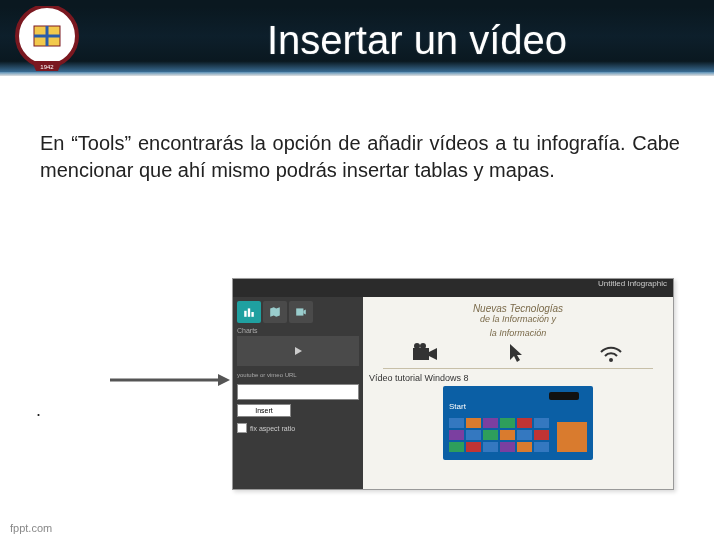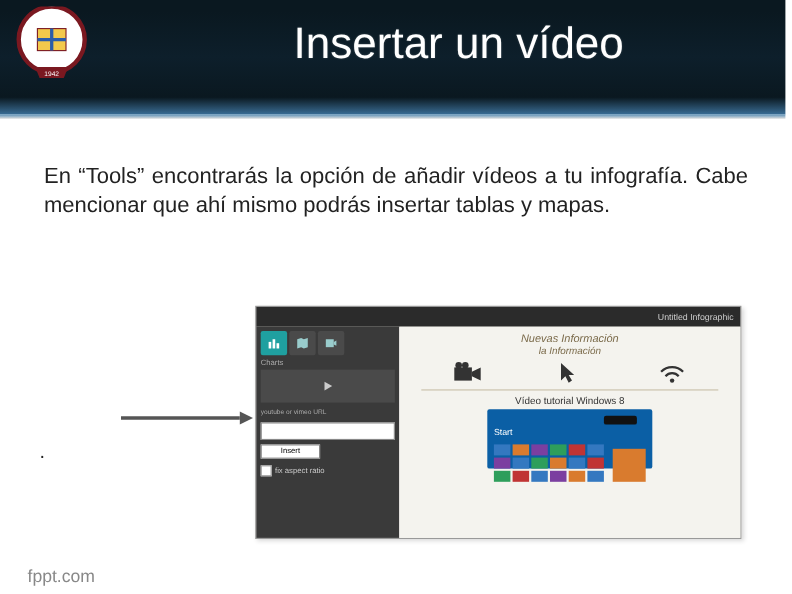--- a/index.html
+++ b/index.html
@@ -1,58 +1,58 @@
 <!DOCTYPE html>
 <html><head>
 <meta charset="utf-8">
 <style>
 html,body{margin:0;padding:0;width:720px;height:540px;font-family:Arial,Helvetica,sans-serif;background:#fff;overflow:hidden}
 .slide{position:relative;width:720px;height:540px}
-.header-bar{position:absolute;top:0;left:0;right:6px;height:104px;background:linear-gradient(to bottom,#0a1820 0%,#0a1820 10%,#0d1f2b 50%,#0a1820 85%,#3a6d95 100%)}
+.header-bar{position:absolute;top:0;left:0;right:6px;height:72px;background:linear-gradient(to bottom,#0a1820 0%,#0a1820 10%,#0d1f2b 50%,#0a1820 85%,#3a6d95 100%)}
 .header-bar::after{content:"";position:absolute;bottom:-4px;left:0;right:0;height:4px;background:linear-gradient(to bottom,#5a8fb5,#e0e0e0)}
 .logo{position:absolute;top:6px;left:14px;width:66px;height:72px}
 .logo svg{width:100%;height:100%}
 .title{position:absolute;top:18px;left:160px;right:40px;color:#111;font-size:40px;font-weight:400;text-align:center}
 .title-span{background:transparent}
 
 .title{color:#111}
 .header-bar .title{color:#fff}
 
 .title{color:#1a1a1a;text-shadow:0 0 2px rgba(255,255,255,0.2)}
 .body-text{position:absolute;top:130px;left:40px;right:40px;font-size:20px;color:#222;text-align:justify;line-height:1.35}
-.body-text p{margin:17px 0 4px 0}
+.body-text p{margin:0 0 4px 0}
 .screenshot{position:absolute;top:278px;left:232px;width:440px;height:210px;background:#f4f3ee;border:1px solid #999;box-shadow:2px 2px 4px rgba(0,0,0,0.15)}
-.shot-top{height:18px;background:#2b2b2b;display:flex;align-items:center;padding:0 6px;gap:6px}
+.shot-top{height:18px;background:#2b2b2b;display:flex;padding:0 6px;gap:6px}
 .shot-top .tl{color:#ccc;font-size:8px}
 .shot-body{display:flex;height:192px}
 .shot-left{width:130px;background:#3a3a3a;display:flex;flex-direction:column}
 .tool-row{display:flex;gap:2px;padding:4px}
 .tool-btn{width:24px;height:22px;background:#4a4a4a;border-radius:2px;display:flex;align-items:center;justify-content:center;color:#7fc9c9;font-size:10px}
 .tool-btn.active{background:#1fa0a0}
 .play-box{margin:2px 4px;height:30px;background:#4a4a4a;display:flex;align-items:center;justify-content:center}
 .play-box svg{width:14px;height:14px}
 .url-box{margin:6px 4px 2px;background:#fff;height:14px;border:1px solid #888}
 .btn-sm{margin:2px 4px;background:#fff;border:1px solid #888;font-size:7px;padding:2px 4px;width:44px;text-align:center}
 .check-row{margin:4px 4px;color:#ccc;font-size:7px;display:flex;align-items:center;gap:3px}
 .check-row .cb{width:8px;height:8px;border:1px solid #999;background:#fff}
 .shot-right{flex:1;background:#f4f3ee;position:relative;padding:6px}
 .info-title{text-align:center;font-size:10px;color:#7a6a4a;font-style:italic}
 .info-title2{text-align:center;font-size:9px;color:#7a6a4a;font-style:italic;margin-bottom:4px}
 .icon-row{display:flex;justify-content:space-around;align-items:center;margin:4px 10px}
 .icon-row .ic{width:28px;height:22px;color:#333}
 .divider{height:1px;background:#c7bfa8;margin:4px 14px}
-.vt-label{text-align:center;font-size:9px;color:#333;margin:3px 0}
-.win-block{margin:2px auto 0;width:150px;height:54px;background:#0b5fa5;position:relative;border-radius:2px}
+.vt-label{font-size:9px;color:#333;margin:3px 0}
+.win-block{margin:2px auto 0;width:150px;height:74px;background:#0b5fa5;position:relative;border-radius:2px}
 .start-tiles{position:absolute;top:32px;left:6px;right:44px;display:grid;grid-template-columns:repeat(6,1fr);grid-auto-rows:10px;gap:2px}
 .tile{background:#2e8b57}
 .t1{background:#3478c0}.t2{background:#d97b2e}.t3{background:#7b3fa0}.t4{background:#2e9e5b}.t5{background:#c03434}.t6{background:#3478c0}
 .start-txt{position:absolute;top:16px;left:6px;color:#fff;font-size:8px}
 .side-tile{position:absolute;top:36px;right:6px;width:30px;height:30px;background:#d97b2e}
 .kinect{position:absolute;top:6px;right:14px;width:30px;height:8px;background:#111;border-radius:2px}
-.footer{position:absolute;bottom:6px;left:25px;font-size:16px;color:#888}
+.footer{position:absolute;bottom:6px;left:10px;font-size:11px;color:#888}
 .arrow{position:absolute;top:370px;left:110px;width:120px;height:20px}
 .dot{position:absolute;top:400px;left:36px;font-size:18px;color:#222}
 </style>
 </head>
 <body>
 
 <div class="slide">
 
   <div class="header-bar">
     <div class="logo">
@@ -115,21 +115,22 @@
         </div>
         <div style="color:#aaa;font-size:6px;padding:0 4px;margin-top:4px">youtube or vimeo URL</div>
         <div class="url-box"></div>
         <div class="btn-sm">Insert</div>
         <div class="check-row">
           <span class="cb"></span>
           <span>fix aspect ratio</span>
         </div>
       </div>
       <div class="shot-right">
-        <div class="info-title">Nuevas Información</div>
+        <div class="info-title">Nuevas Tecnologías</div>
+        <div class="info-title2">de la Información y</div>
         <div class="info-title2">la Información</div>
         <div class="icon-row">
           <svg class="ic" viewBox="0 0 28 22">
               <rect x="2" y="6" width="16" height="12" fill="#333"></rect>
               <polygon points="18,10 26,6 26,18 18,14" fill="#333"></polygon>
               <circle cx="6" cy="4" r="3" fill="#333"></circle>
               <circle cx="12" cy="4" r="3" fill="#333"></circle>
             </svg>
           <svg class="ic" viewBox="0 0 28 22">
               <polygon points="6,2 6,18 10,14 13,20 16,18 13,13 18,13" fill="#333"></polygon>

